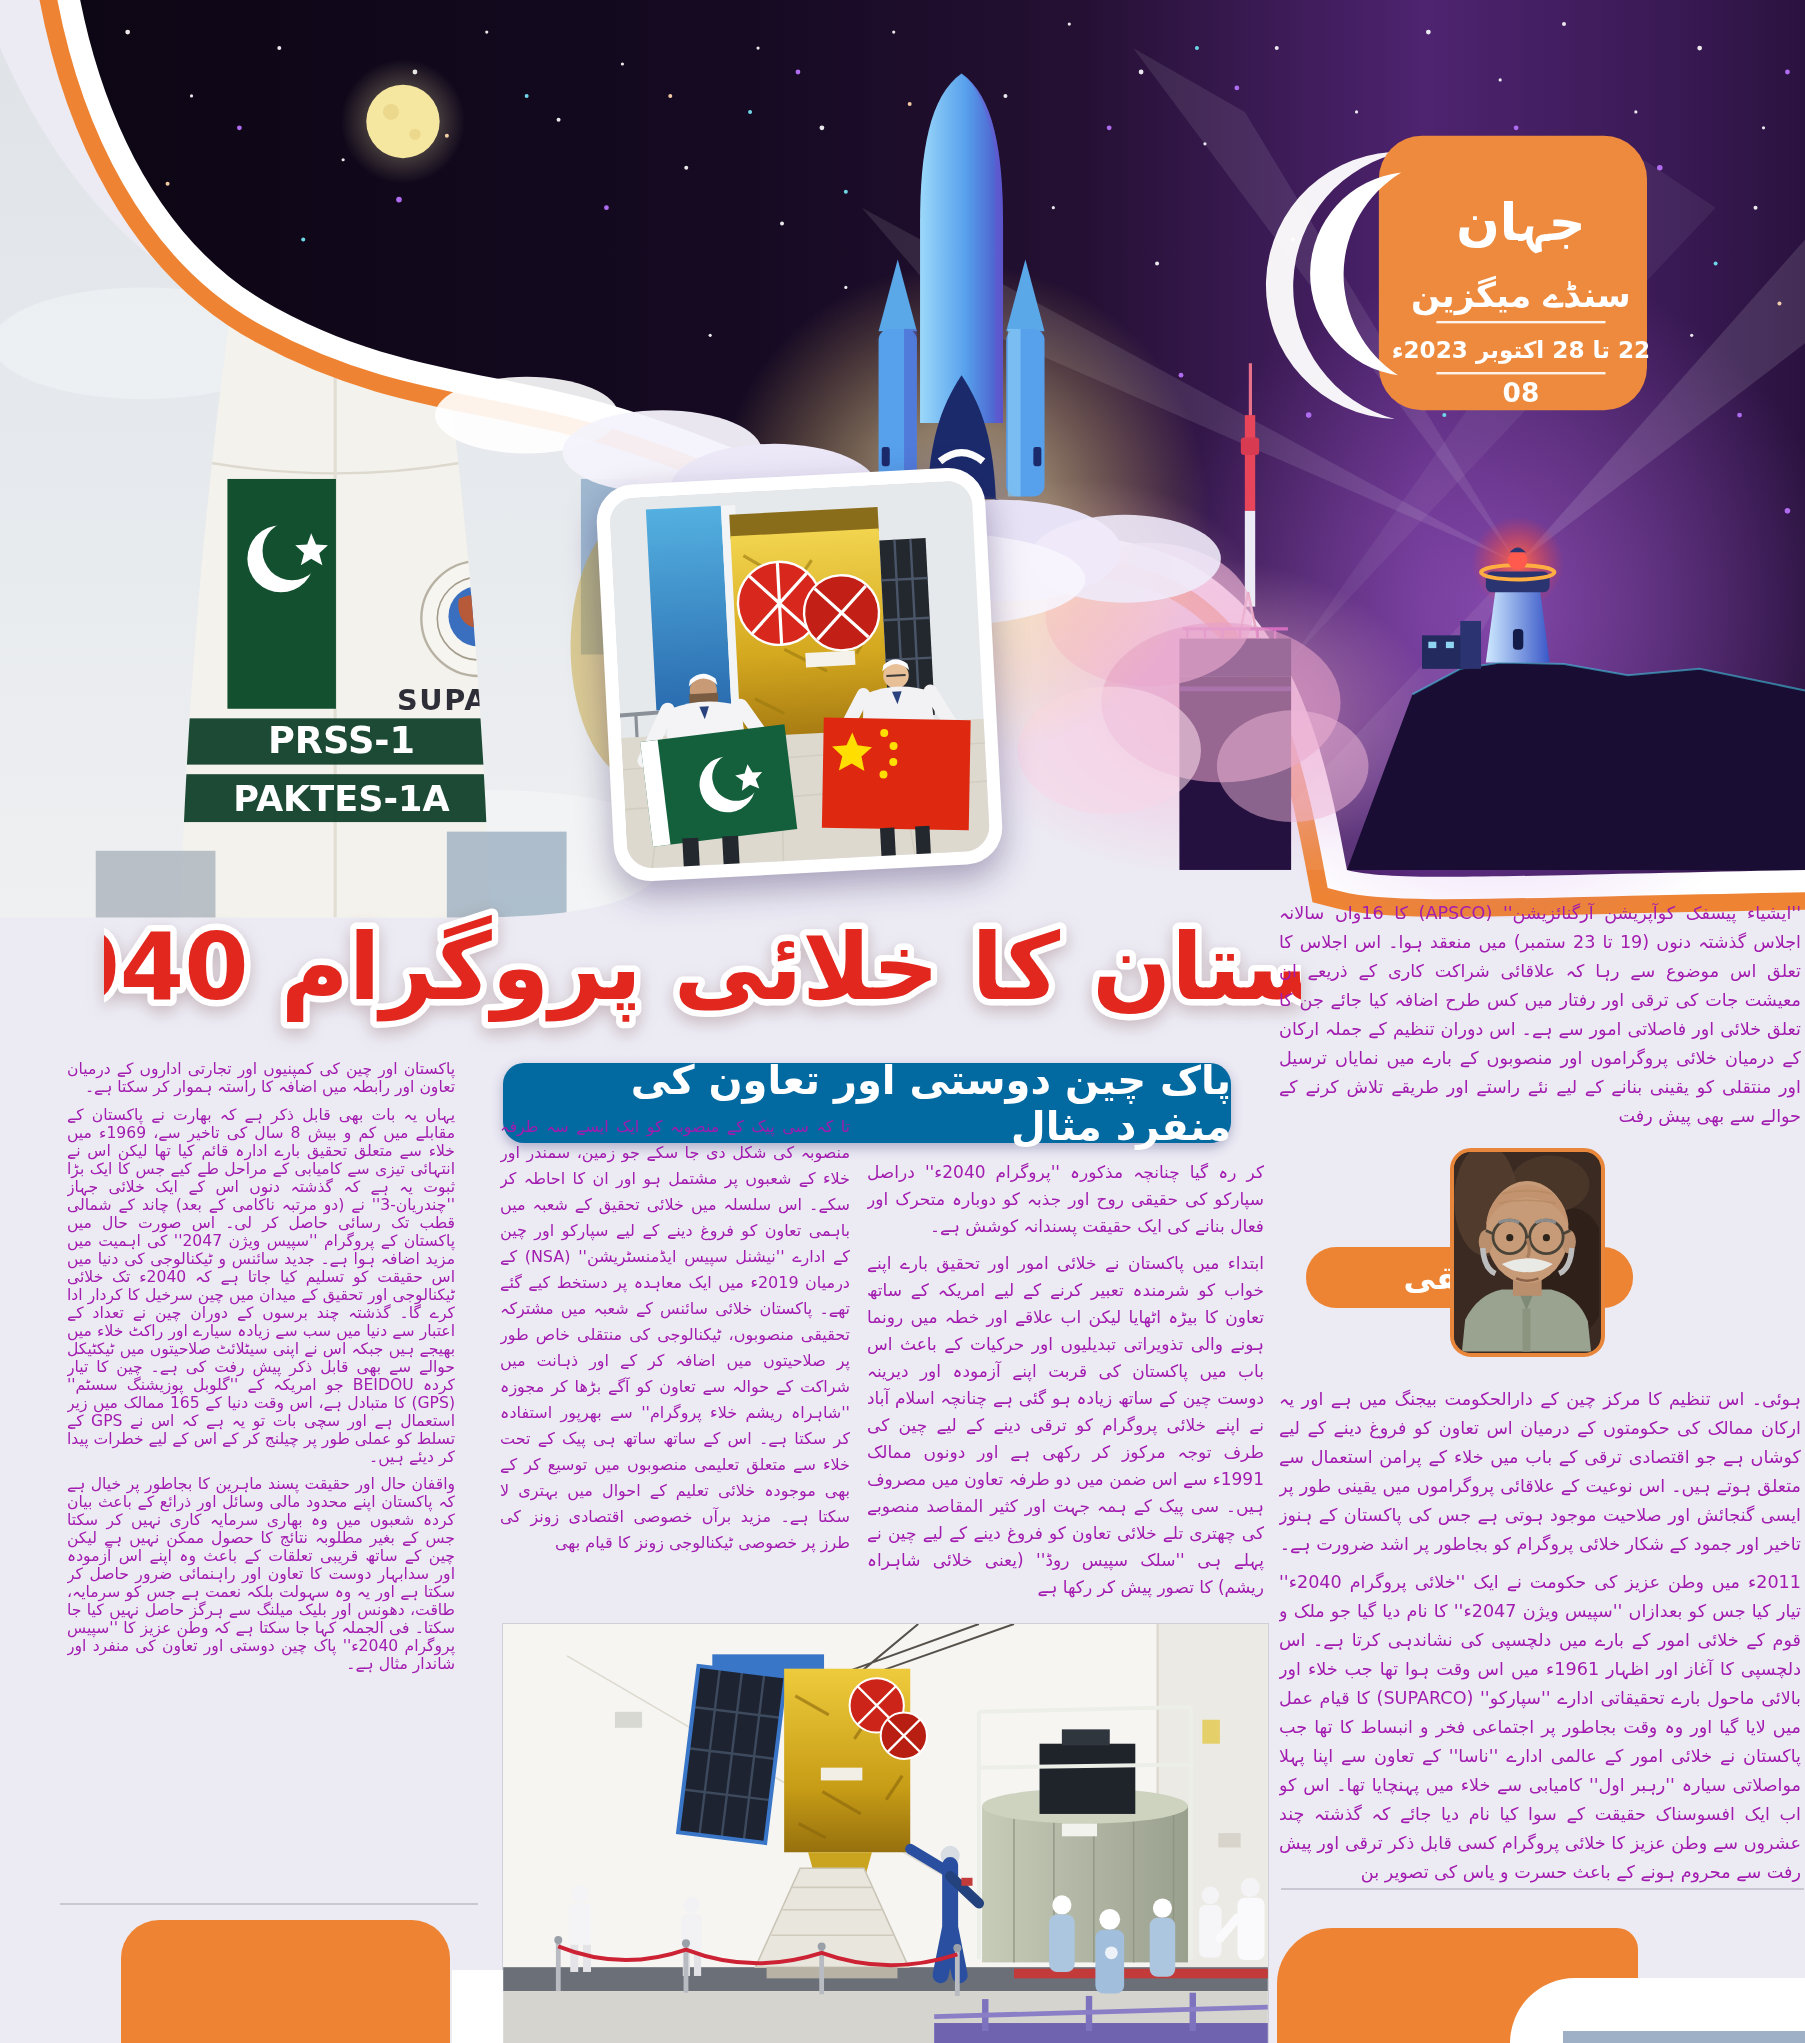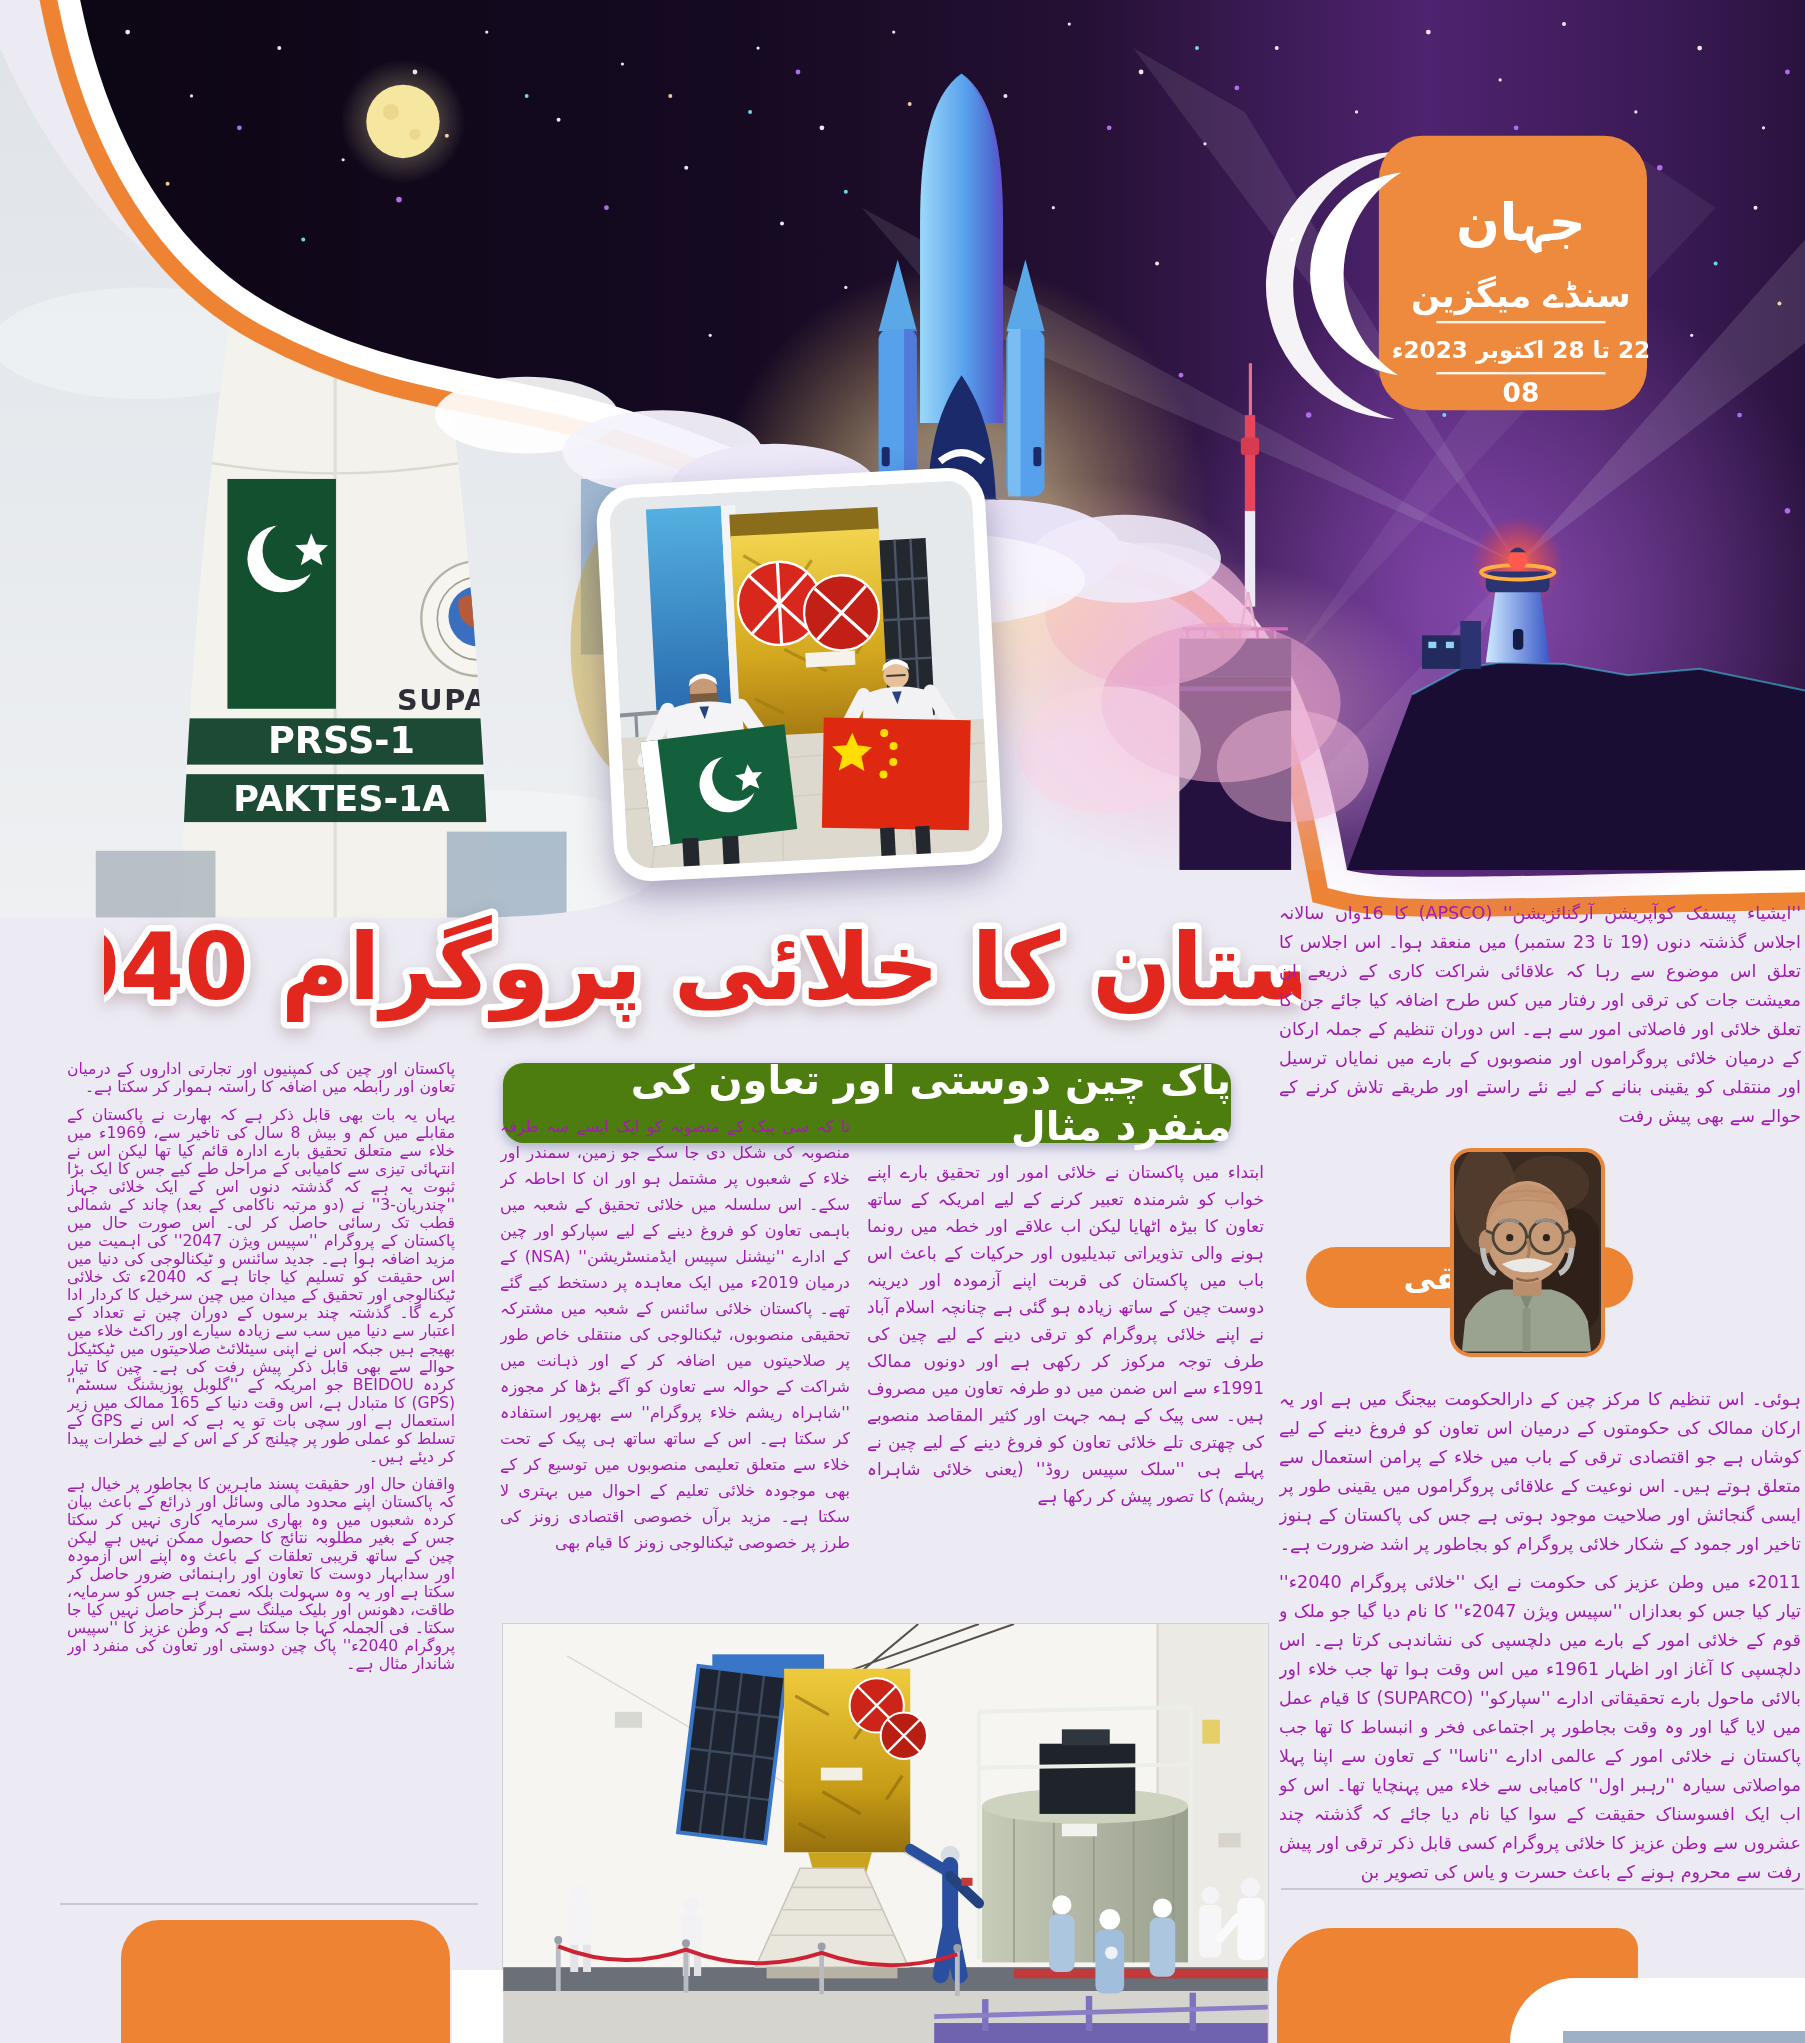--- a/index.html
+++ b/index.html
@@ -11,21 +11,21 @@
   .abs{position:absolute;}
   .page{width:1805px;height:2043px;position:relative;}
   svg text{font-family:"DejaVu Sans", sans-serif;}
 
   
   .headline-svg{left:104px;top:881px;filter:drop-shadow(0 6.4px 8px rgba(100,40,40,.25));}
 
   
   .subhead{
     left:503px;top:1063px;width:728px;height:80px;
-    background:#4d7c0f;border-radius:21px;
+    background:#0369a1;border-radius:21px;
     display:flex;align-items:center;justify-content:center;
     color:#ffffff;font-size:40px;font-weight:bold;
     direction:rtl;box-shadow:0 4.8px 11.2px rgba(40,40,110,.3);
   }
 
   
   .col{
     direction:rtl;text-align:justify;color:#a21caf;overflow:hidden;
   }
   .col p{margin:0 0 9.6px 0;}
@@ -434,20 +434,21 @@
   <div class="abs subhead">پاک چین دوستی اور تعاون کی منفرد مثال</div>
 
   <div class="abs col col-right" dir="rtl">
     <p class="p1">''ایشیاء پیسفک کوآپریشن آرگنائزیشن'' (APSCO) کا 16واں سالانہ اجلاس گذشتہ دنوں (19 تا 23 ستمبر) میں منعقد ہوا۔ اس اجلاس کا تعلق اس موضوع سے رہا کہ علاقائی شراکت کاری کے ذریعے ان معیشت جات کی ترقی اور رفتار میں کس طرح اضافہ کیا جائے جن کا تعلق خلائی اور فاصلاتی امور سے ہے۔ اس دوران تنظیم کے جملہ ارکان کے درمیان خلائی پروگراموں اور منصوبوں کے بارے میں نمایاں ترسیل اور منتقلی کو یقینی بنانے کے لیے نئے راستے اور طریقے تلاش کرنے کے حوالے سے بھی پیش رفت</p>
     <div class="author-gap"></div>
     <p>ہوئی۔ اس تنظیم کا مرکز چین کے دارالحکومت بیجنگ میں ہے اور یہ ارکان ممالک کی حکومتوں کے درمیان اس تعاون کو فروغ دینے کے لیے کوشاں ہے جو اقتصادی ترقی کے باب میں خلاء کے پرامن استعمال سے متعلق ہوتے ہیں۔ اس نوعیت کے علاقائی پروگراموں میں یقینی طور پر ایسی گنجائش اور صلاحیت موجود ہوتی ہے جس کی پاکستان کے ہنوز تاخیر اور جمود کے شکار خلائی پروگرام کو بجاطور پر اشد ضرورت ہے۔</p>
     <p>2011ء میں وطن عزیز کی حکومت نے ایک ''خلائی پروگرام 2040ء'' تیار کیا جس کو بعدازاں ''سپیس ویژن 2047ء'' کا نام دیا گیا جو ملک و قوم کے خلائی امور کے بارے میں دلچسپی کی نشاندہی کرتا ہے۔ اس دلچسپی کا آغاز اور اظہار 1961ء میں اس وقت ہوا تھا جب خلاء اور بالائی ماحول بارے تحقیقاتی ادارے ''سپارکو'' (SUPARCO) کا قیام عمل میں لایا گیا اور وہ وقت بجاطور پر اجتماعی فخر و انبساط کا تھا جب پاکستان نے خلائی امور کے عالمی ادارے ''ناسا'' کے تعاون سے اپنا پہلا مواصلاتی سیارہ ''رہبر اول'' کامیابی سے خلاء میں پہنچایا تھا۔ اس کو اب ایک افسوسناک حقیقت کے سوا کیا نام دیا جائے کہ گذشتہ چند عشروں سے وطن عزیز کا خلائی پروگرام کسی قابل ذکر ترقی اور پیش رفت سے محروم ہونے کے باعث حسرت و یاس کی تصویر بن</p>
   </div>
 
   <div class="abs col col-mid-right" dir="rtl">
+    <p>کر رہ گیا چنانچہ مذکورہ ''پروگرام 2040ء'' دراصل سپارکو کی حقیقی روح اور جذبہ کو دوبارہ متحرک اور فعال بنانے کی ایک حقیقت پسندانہ کوشش ہے۔</p>
     <p>ابتداء میں پاکستان نے خلائی امور اور تحقیق بارے اپنے خواب کو شرمندہ تعبیر کرنے کے لیے امریکہ کے ساتھ تعاون کا بیڑہ اٹھایا لیکن اب علاقے اور خطہ میں رونما ہونے والی تذویراتی تبدیلیوں اور حرکیات کے باعث اس باب میں پاکستان کی قربت اپنے آزمودہ اور دیرینہ دوست چین کے ساتھ زیادہ ہو گئی ہے چنانچہ اسلام آباد نے اپنے خلائی پروگرام کو ترقی دینے کے لیے چین کی طرف توجہ مرکوز کر رکھی ہے اور دونوں ممالک 1991ء سے اس ضمن میں دو طرفہ تعاون میں مصروف ہیں۔ سی پیک کے ہمہ جہت اور کثیر المقاصد منصوبے کی چھتری تلے خلائی تعاون کو فروغ دینے کے لیے چین نے پہلے ہی ''سلک سپیس روڈ'' (یعنی خلائی شاہراہ ریشم) کا تصور پیش کر رکھا ہے</p>
   </div>
 
   <div class="abs col col-mid-left" dir="rtl">
     <p>تا کہ سی پیک کے منصوبہ کو ایک ایسے سہ طرفہ منصوبہ کی شکل دی جا سکے جو زمین، سمندر اور خلاء کے شعبوں پر مشتمل ہو اور ان کا احاطہ کر سکے۔ اس سلسلہ میں خلائی تحقیق کے شعبہ میں باہمی تعاون کو فروغ دینے کے لیے سپارکو اور چین کے ادارے ''نیشنل سپیس ایڈمنسٹریشن'' (NSA) کے درمیان 2019ء میں ایک معاہدہ پر دستخط کیے گئے تھے۔ پاکستان خلائی سائنس کے شعبہ میں مشترکہ تحقیقی منصوبوں، ٹیکنالوجی کی منتقلی خاص طور پر صلاحیتوں میں اضافہ کر کے اور ذہانت میں شراکت کے حوالہ سے تعاون کو آگے بڑھا کر مجوزہ ''شاہراہ ریشم خلاء پروگرام'' سے بھرپور استفادہ کر سکتا ہے۔ اس کے ساتھ ساتھ ہی پیک کے تحت خلاء سے متعلق تعلیمی منصوبوں میں توسیع کر کے بھی موجودہ خلائی تعلیم کے احوال میں بہتری لا سکتا ہے۔ مزید برآں خصوصی اقتصادی زونز کی طرز پر خصوصی ٹیکنالوجی زونز کا قیام بھی</p>
   </div>
 
   <div class="abs col col-left" dir="rtl">
     <p>پاکستان اور چین کی کمپنیوں اور تجارتی اداروں کے درمیان تعاون اور رابطہ میں اضافہ کا راستہ ہموار کر سکتا ہے۔</p>
     <p>یہاں یہ بات بھی قابل ذکر ہے کہ بھارت نے پاکستان کے مقابلے میں کم و بیش 8 سال کی تاخیر سے، 1969ء میں خلاء سے متعلق تحقیق بارے ادارہ قائم کیا تھا لیکن اس نے انتہائی تیزی سے کامیابی کے مراحل طے کیے جس کا ایک بڑا ثبوت یہ ہے کہ گذشتہ دنوں اس کے ایک خلائی جہاز ''چندریان-3'' نے (دو مرتبہ ناکامی کے بعد) چاند کے شمالی قطب تک رسائی حاصل کر لی۔ اس صورت حال میں پاکستان کے پروگرام ''سپیس ویژن 2047'' کی اہمیت میں مزید اضافہ ہوا ہے۔ جدید سائنس و ٹیکنالوجی کی دنیا میں اس حقیقت کو تسلیم کیا جاتا ہے کہ 2040ء تک خلائی ٹیکنالوجی اور تحقیق کے میدان میں چین سرخیل کا کردار ادا کرے گا۔ گذشتہ چند برسوں کے دوران چین نے تعداد کے اعتبار سے دنیا میں سب سے زیادہ سیارے اور راکٹ خلاء میں بھیجے ہیں جبکہ اس نے اپنی سیٹلائٹ صلاحیتوں میں ٹیکٹیکل حوالے سے بھی قابل ذکر پیش رفت کی ہے۔ چین کا تیار کردہ BEIDOU جو امریکہ کے ''گلوبل پوزیشنگ سسٹم'' (GPS) کا متبادل ہے، اس وقت دنیا کے 165 ممالک میں زیر استعمال ہے اور سچی بات تو یہ ہے کہ اس نے GPS کے تسلط کو عملی طور پر چیلنج کر کے اس کے لیے خطرات پیدا کر دیئے ہیں۔</p>

